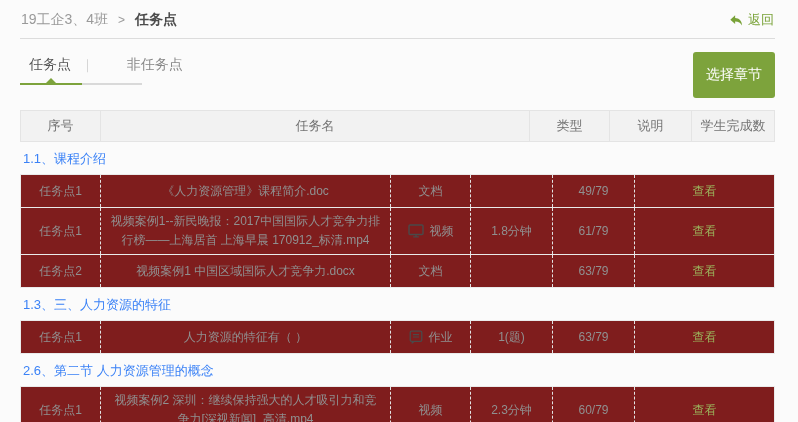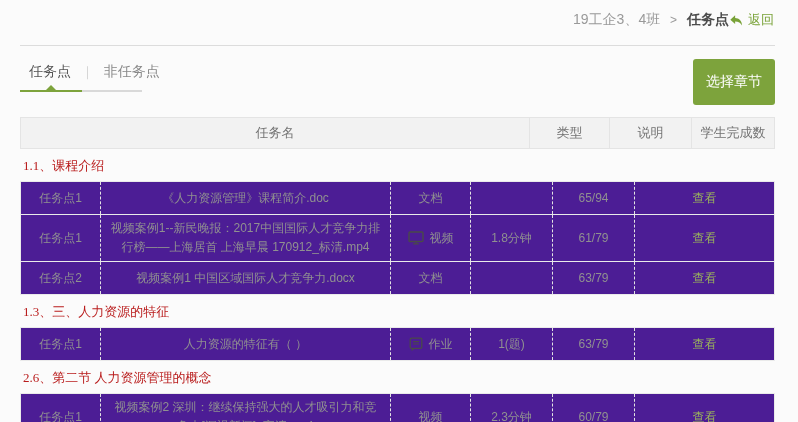--- a/index.html
+++ b/index.html
@@ -5,41 +5,41 @@
   * { margin:0; padding:0; box-sizing:border-box; }
   html,body { width:798px; height:422px; overflow:hidden; }
   body {
     font-family:"Liberation Sans","DejaVu Sans",sans-serif;
     background:#fbfbfb; color:#666;
   }
   .page { padding:0 23px 0 20px; }
 
   
   .topbar {
-    display:flex; justify-content:flex-end; align-items:center;
-    padding:11px 1px 16px 1px; border-bottom:1px solid #dcdcdc;
+    display:flex; justify-content:space-between; align-items:center;
+    padding:11px 1px 9px 1px; border-bottom:1px solid #dcdcdc;
   }
   .crumbs { font-size:14px; }
   .crumb-parent { color:#999; }
   .crumb-sep { color:#999; margin:0 6px; font-size:12px; }
   .crumb-current { color:#4c4c4c; font-weight:bold; }
   .back-link {
     display:flex; align-items:center; gap:5px; cursor:pointer;
     color:#79a238; font-size:13px; text-decoration:none;
   }
   .back-link svg { display:block; }
 
   
   .subbar { display:flex; justify-content:space-between; align-items:flex-start; margin-top:13px; }
   .tabs { font-size:14px; padding-top:4px; }
   .tab-labels { display:flex; align-items:center; padding-left:9px; }
   .tab { cursor:pointer; }
   .tab-active { color:#555; }
   .tab-divider { color:#ccc; margin:0 10px; font-size:13px; }
-  .tab-inactive { color:#888; }
+  .tab-inactive { color:#888;margin-left:23px; }
   .tab-underline { position:relative; margin-top:9px; height:2px; width:122px; background:#d9d9d9; }
   .tab-underline-green { position:absolute; left:0; top:0; height:2px; width:62px; background:#7da33c; }
   .tab-caret {
     position:absolute; left:26px; bottom:2px; width:0; height:0;
     border-left:5px solid transparent; border-right:5px solid transparent;
     border-bottom:5px solid #7da33c;
   }
   .chapter-btn {
     background:#7da33c; color:#fff; border:none; border-radius:3px;
     font-size:14px; padding:14px 13px; cursor:pointer;
@@ -59,25 +59,25 @@
   .thead .th:last-child { border-right:none; }
 
   .col-seq { width:80px; flex:none; }
   .col-name { flex:1; }
   .col-type { width:80px; flex:none; }
   .col-desc { width:82px; flex:none; }
   .col-done { width:82px; flex:none; }
   .col-detail { width:139px; flex:none; }
 
   .section-title {
-    padding:8px 2px 7px 3px; color:#b91c1c; font-size:13px;font-family:Liberation Serif, serif;
+    padding:8px 2px 7px 3px; color:#3b82f6; font-size:13px;
   }
 
   .trow {
-    display:flex; background:#4c1d95; border:1px solid #eaeaea;
+    display:flex; background:#7f1d1d; border:1px solid #eaeaea;
     min-height:34px; align-items:stretch; color:#909090; font-size:12px;
     margin-top:-1px;
   }
   .trow .td {
     display:flex; align-items:center; justify-content:center;
     border-right:1px dashed #e3e3e3; text-align:center;
     padding:4px 8px; line-height:19px;
   }
   .trow .td:last-child { border-right:none; }
   .type-cell { gap:6px; }
@@ -115,37 +115,38 @@
       <div class="tab-underline">
         <span class="tab-underline-green"></span>
         <span class="tab-caret"></span>
       </div>
     </div>
     <button class="chapter-btn">选择章节</button>
   </div>
 
   <div class="task-table">
     <div class="thead">
+      <div class="th col-seq">序号</div>
       <div class="th col-name">任务名</div>
       <div class="th col-type">类型</div>
       <div class="th col-desc">说明</div>
       <div class="th col-done">学生完成数</div>
     </div>
     <div>
   <div class="section-title">1.1、课程介绍</div>
 
   <div class="trow">
     <div class="td col-seq">任务点1</div>
     <div class="td col-name">《人力资源管理》课程简介.doc</div>
     <div class="td col-type type-cell">
 
       <span>文档</span>
     </div>
     <div class="td col-desc"></div>
-    <div class="td col-done">65/94</div>
+    <div class="td col-done">49/79</div>
     <div class="td col-detail">
       <a class="view-link">查看</a>
     </div>
   </div>
 
 
   <div class="trow">
     <div class="td col-seq">任务点1</div>
     <div class="td col-name">视频案例1--新民晚报：2017中国国际人才竞争力排行榜——上海居首 上海早晨 170912_标清.mp4</div>
     <div class="td col-type type-cell">

